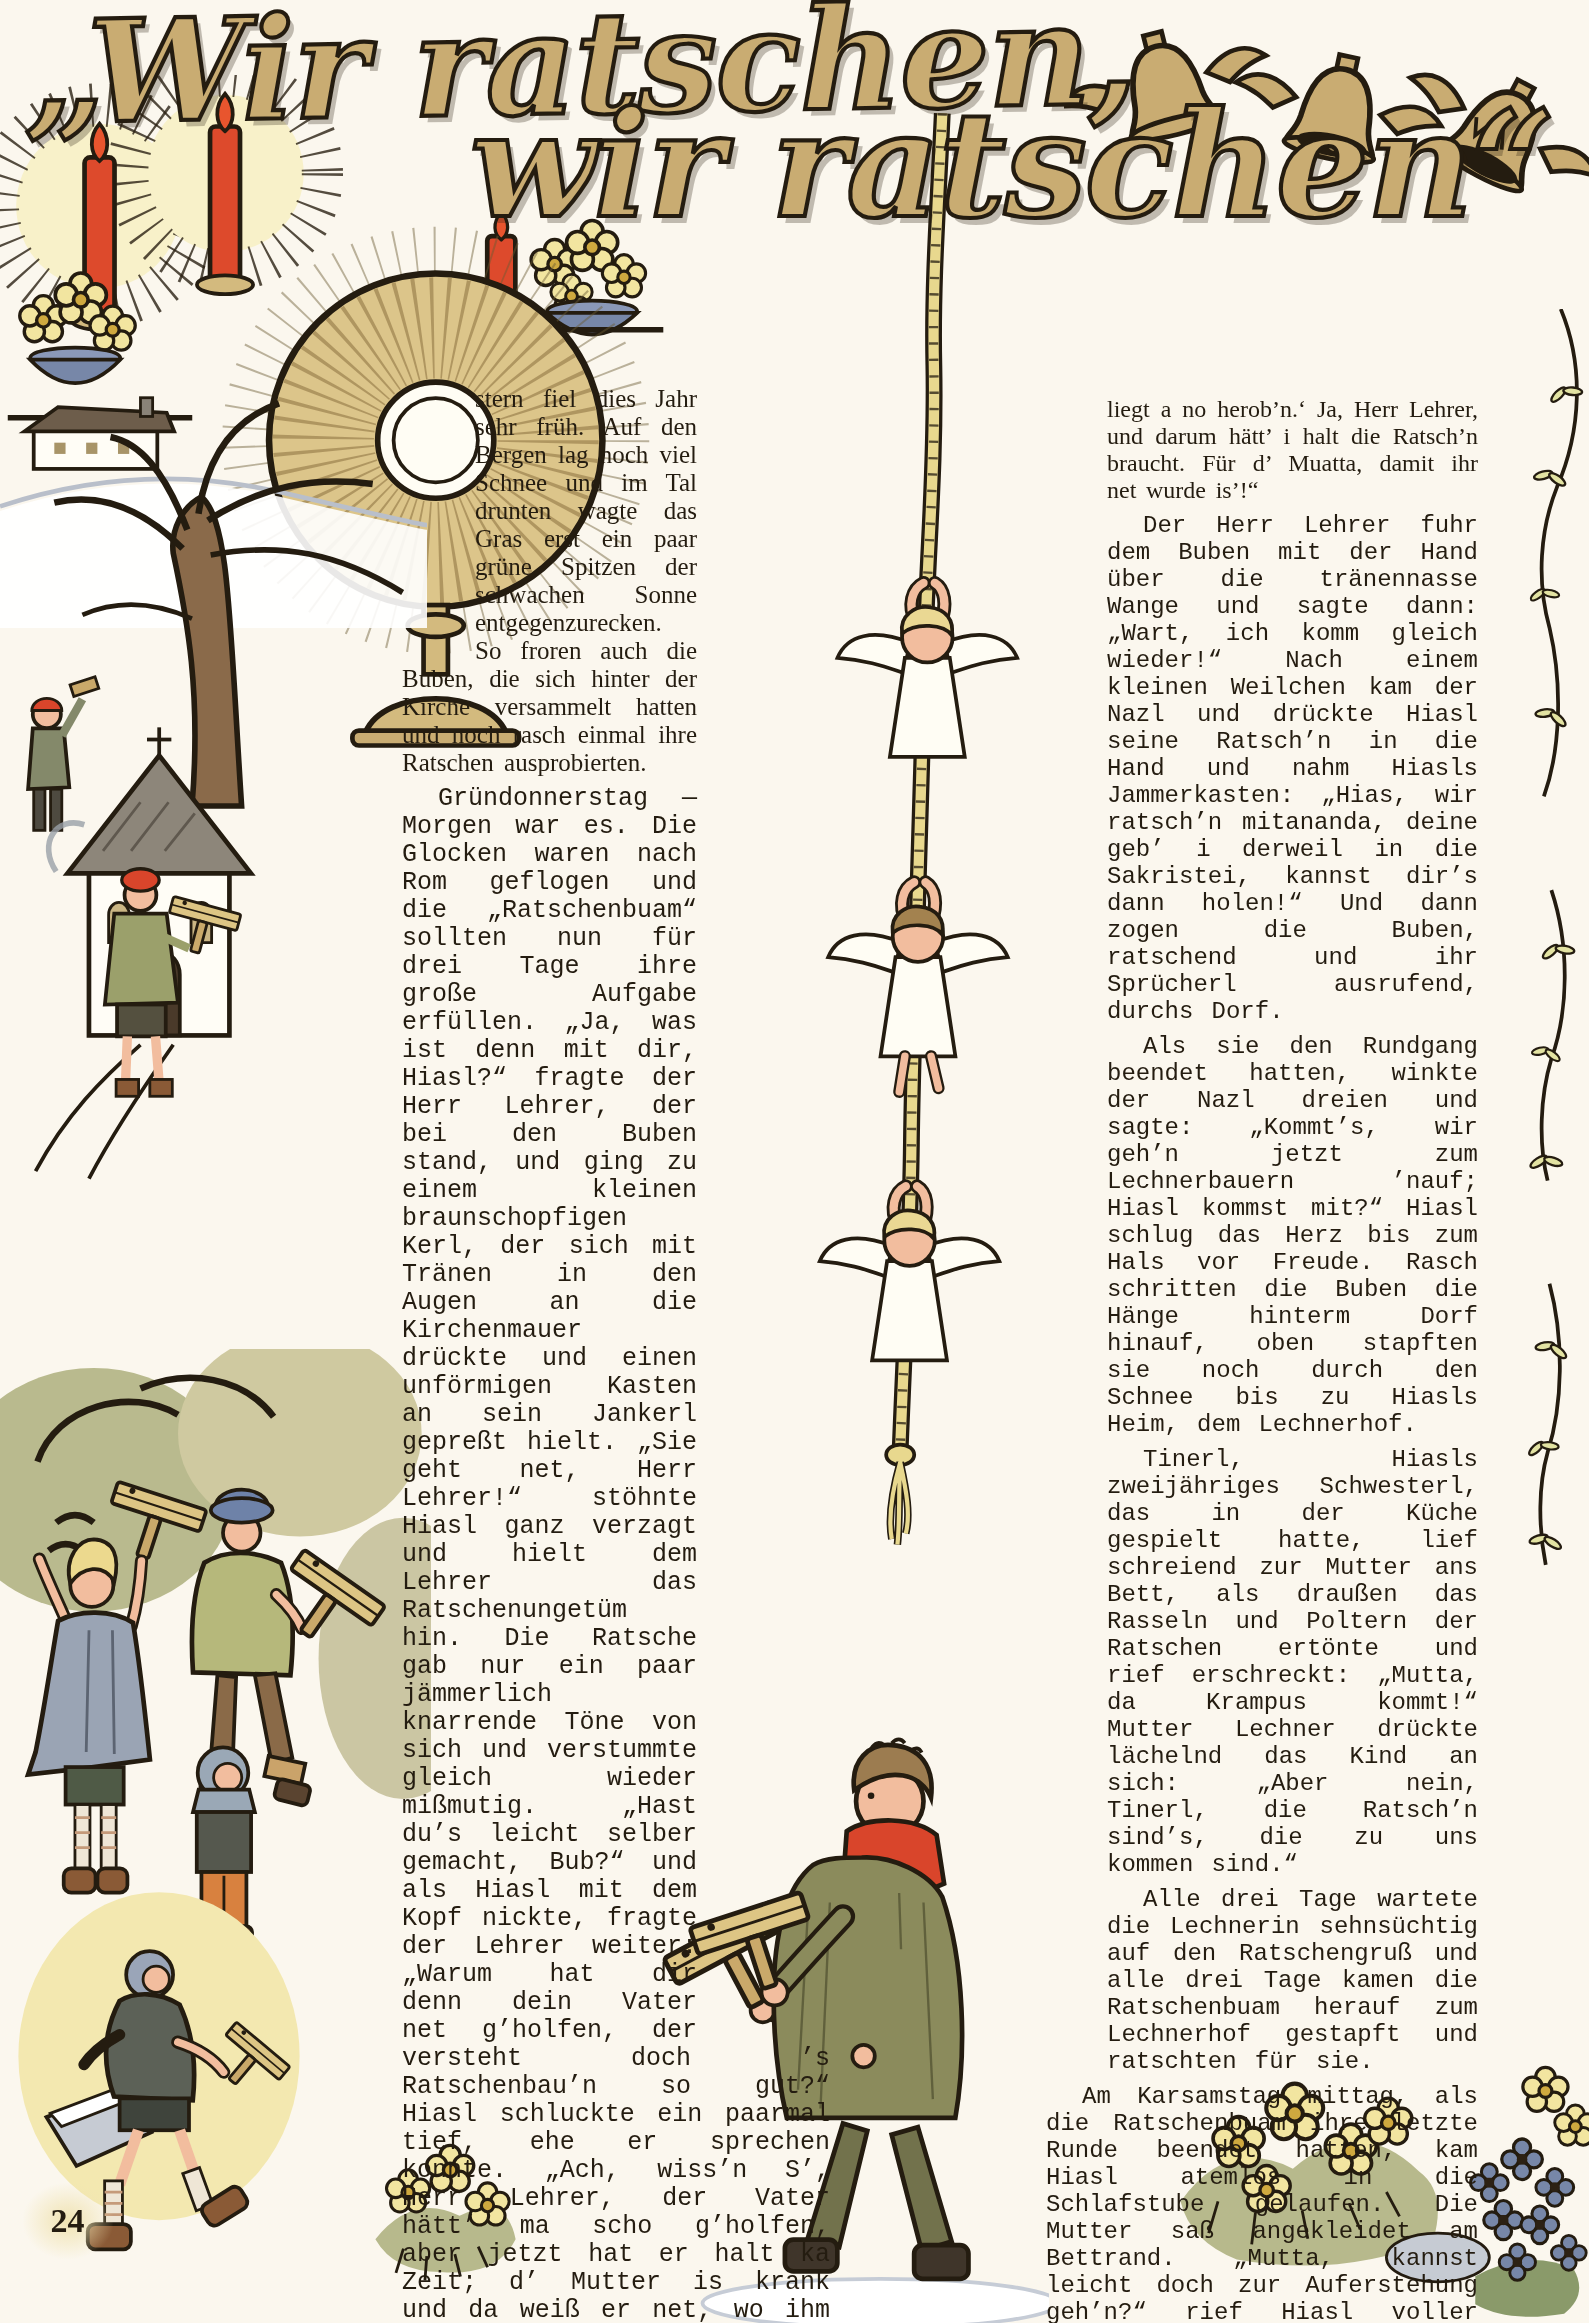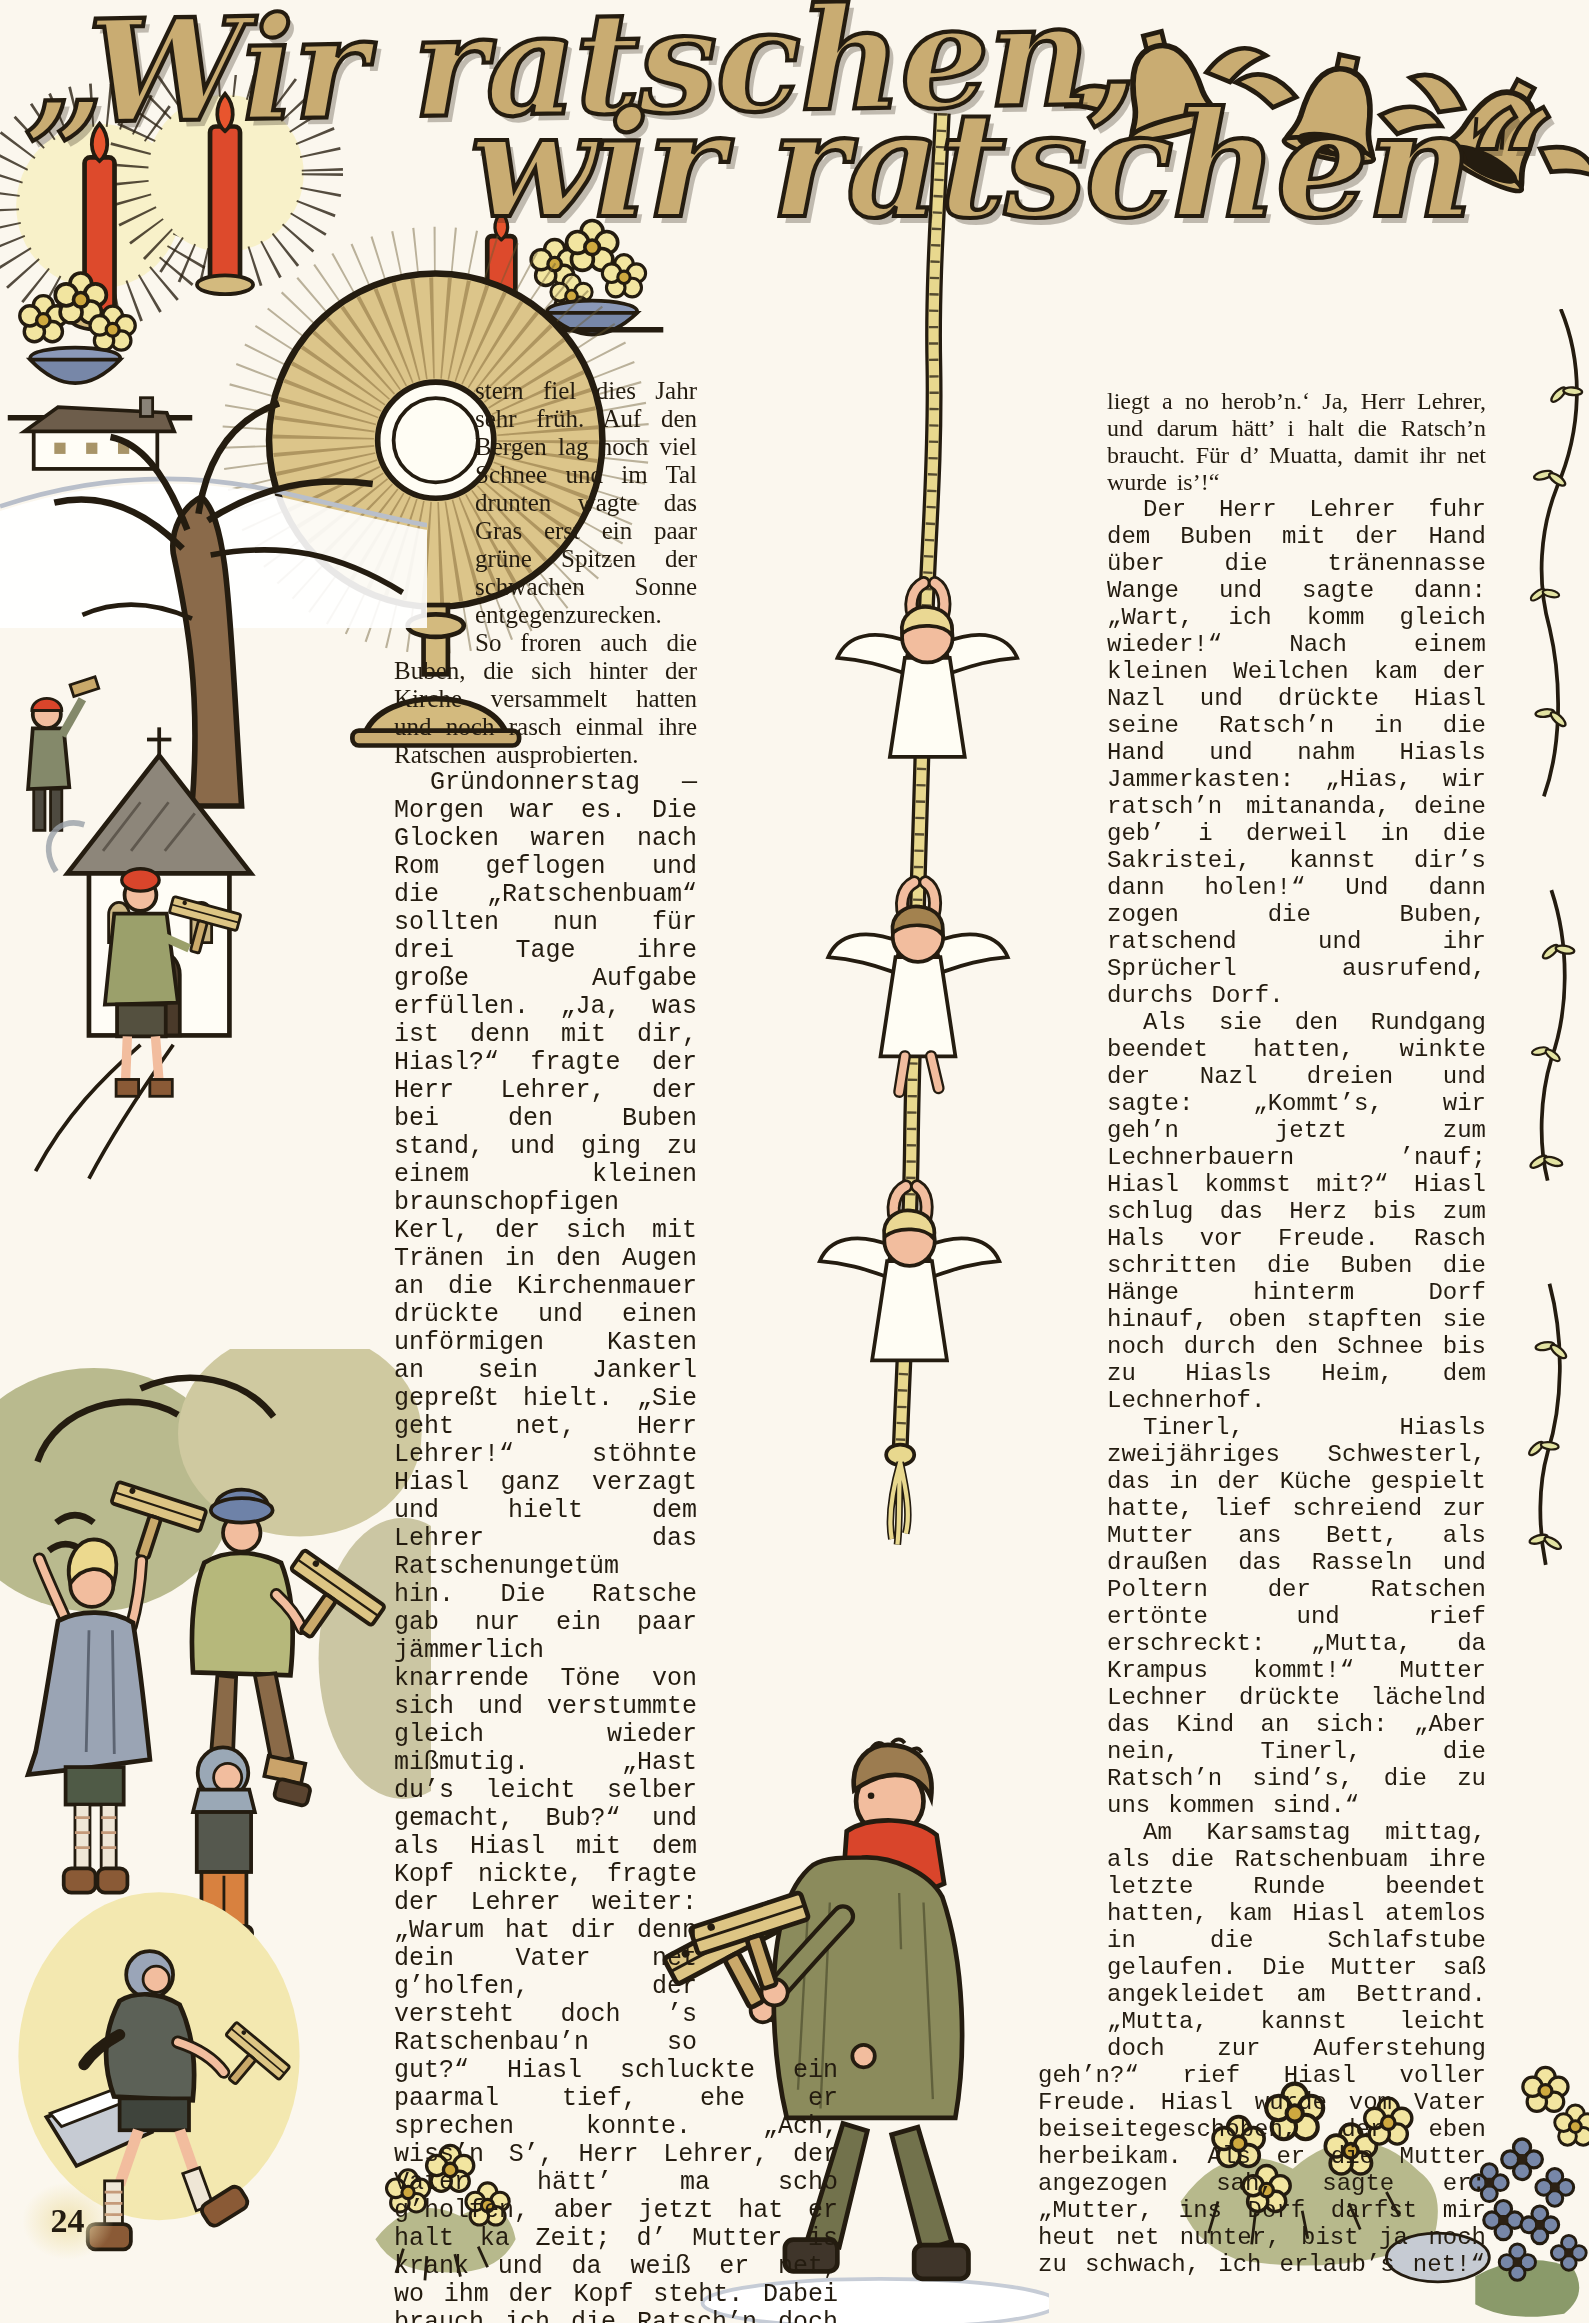--- a/index.html
+++ b/index.html
@@ -3,21 +3,21 @@
 <meta charset="utf-8">
 <style>
   html,body { margin:0; padding:0; }
   body {
     width:1589px; height:2324px; position:relative;
     background:#fbf7ee; overflow:hidden;
     font-family:"Liberation Serif", serif; color:#241c10;
   }
   .col { position:absolute; text-align:justify; z-index:5; color:#241c10;
          hyphens:auto; -webkit-hyphens:auto; }
-  .col p { margin:0; }
+  .col p { margin:8px; }
   .col p.ind { text-indent:36px;font-family:Liberation Mono, monospace; }
   .col-left  { left:394px;  top:377px; width:444px;  font-size:25px; line-height:28px; word-spacing:4.2px; }
   .col-right { left:1038px; top:388px; width:448px;  font-size:24px; line-height:27px;   word-spacing:3.7px;  }
   .sp-l { float:left;  width:81px;  height:277px; }
   .sp-r { float:right; width:141px; height:141px; margin-top:1527px; }
   .sp-rl{ float:left;  width:69px;  height:159px; margin-top:1508px; }
   .t1,.t2 {
     position:absolute; z-index:6; white-space:nowrap;
     font-family:"DejaVu Serif", serif; font-style:italic; font-weight:bold;
     color:#c9ac72; -webkit-text-stroke:4.2px #241c10; letter-spacing:-1.9px;
@@ -388,17 +388,18 @@
   <p>stern fiel dies Jahr sehr früh. Auf den Bergen lag noch viel Schnee und im Tal drunten wagte das Gras erst ein paar grüne Spitzen der schwachen Sonne entgegenzurecken. So froren auch die Buben, die sich hinter der Kirche versammelt hatten und noch rasch einmal ihre Ratschen ausprobierten.</p>
   <p class="ind">Gründonnerstag — Morgen war es. Die Glocken waren nach Rom geflogen und die „Ratschenbuam“ sollten nun für drei Tage ihre große Aufgabe erfüllen. „Ja, was ist denn mit dir, Hiasl?“ fragte der Herr Lehrer, der bei den Buben stand, und ging zu einem kleinen braunschopfigen Kerl, der sich mit Tränen in den Augen an die Kirchenmauer drückte und einen unförmigen Kasten an sein Jankerl gepreßt hielt. „Sie geht net, Herr Lehrer!“ stöhnte Hiasl ganz verzagt und hielt dem Lehrer das Ratschenungetüm hin. Die Ratsche gab nur ein paar jämmerlich knarrende Töne von sich und verstummte gleich wieder mißmutig. „Hast du’s leicht selber gemacht, Bub?“ und als Hiasl mit dem Kopf nickte, fragte der Lehrer weiter: „Warum hat dir denn dein Vater net g’holfen, der versteht doch ’s Ratschenbau’n so gut?“ Hiasl schluckte ein paarmal tief, ehe er sprechen konnte. „Ach, wiss’n S’, Herr Lehrer, der Vater hätt’ ma scho g’holfen, aber jetzt hat er halt ka Zeit; d’ Mutter is krank und da weiß er net, wo ihm der Kopf steht. Dabei brauch ich die Ratsch’n doch so notwendig!“ „Na, weißt was, Hiasl, es laßt dich bestimmt ein anderer Bub stückweis mitratsch’n, einmal er, einmal du. Ich werd’ gleich frag’n, wer’s macht!“ „Aber Herr Lehrer, wiss’n S’, des is a so, die Mutter hat gestern abend no zum Vata g’sagt: ‚Mein Gott, mir ist so bang vor die Kartag, wenn kane Glock’n von unten herauftönen zu mir, und i net in d’ Kirch’n gehn kann. Jetzt, wo die schwerst’n Tag für unseren Heiland sind. Wenn wenigstens die Ratsch’nbuam kommen tät’n. Aber ’s ist ja so weit zu uns, und Schnee</p>
 </div>
 
 <div class="col col-right">
   <span class="sp-rl"></span>
   <p>liegt a no herob’n.‘ Ja, Herr Lehrer, und darum hätt’ i halt die Ratsch’n braucht. Für d’ Muatta, damit ihr net wurde is’!“</p>
   <p class="ind">Der Herr Lehrer fuhr dem Buben mit der Hand über die tränennasse Wange und sagte dann: „Wart, ich komm gleich wieder!“ Nach einem kleinen Weilchen kam der Nazl und drückte Hiasl seine Ratsch’n in die Hand und nahm Hiasls Jammerkasten: „Hias, wir ratsch’n mitananda, deine geb’ i derweil in die Sakristei, kannst dir’s dann holen!“ Und dann zogen die Buben, ratschend und ihr Sprücherl ausrufend, durchs Dorf.</p>
   <p class="ind">Als sie den Rundgang beendet hatten, winkte der Nazl dreien und sagte: „Kommt’s, wir geh’n jetzt zum Lechnerbauern ’nauf; Hiasl kommst mit?“ Hiasl schlug das Herz bis zum Hals vor Freude. Rasch schritten die Buben die Hänge hinterm Dorf hinauf, oben stapften sie noch durch den Schnee bis zu Hiasls Heim, dem Lechnerhof.</p>
   <p class="ind">Tinerl, Hiasls zweijähriges Schwesterl, das in der Küche gespielt hatte, lief schreiend zur Mutter ans Bett, als draußen das Rasseln und Poltern der Ratschen ertönte und rief erschreckt: „Mutta, da Krampus kommt!“ Mutter Lechner drückte lächelnd das Kind an sich: „Aber nein, Tinerl, die Ratsch’n sind’s, die zu uns kommen sind.“</p>
+  <p class="ind">Alle drei Tage wartete die Lechnerin sehnsüchtig auf den Ratschengruß und alle drei Tage kamen die Ratschenbuam herauf zum Lechnerhof gestapft und ratschten für sie.</p>
   <p class="ind">Am Karsamstag mittag, als die Ratschenbuam ihre letzte Runde beendet hatten, kam Hiasl atemlos in die Schlafstube gelaufen. Die Mutter saß angekleidet am Bettrand. „Mutta, kannst leicht doch zur Auferstehung geh’n?“ rief Hiasl voller Freude. Hiasl wurde vom Vater beiseitegeschoben, der eben herbeikam. Als er die Mutter angezogen sah, sagte er: „Mutter, ins Dorf darfst mir heut net nunter, bist ja noch zu schwach, ich erlaub’s net!“</p>
 </div>
 
 <div class="pagenum">24</div>
 
 
 </body></html>

